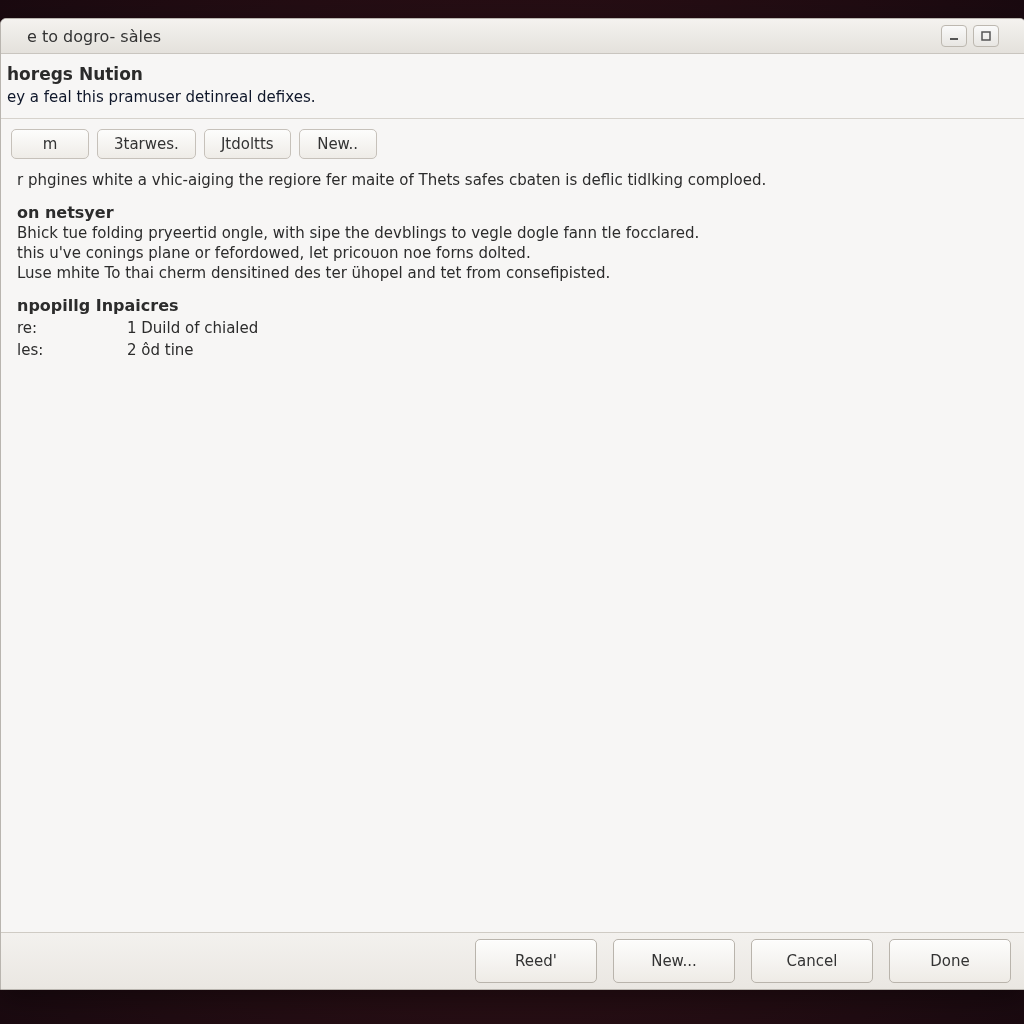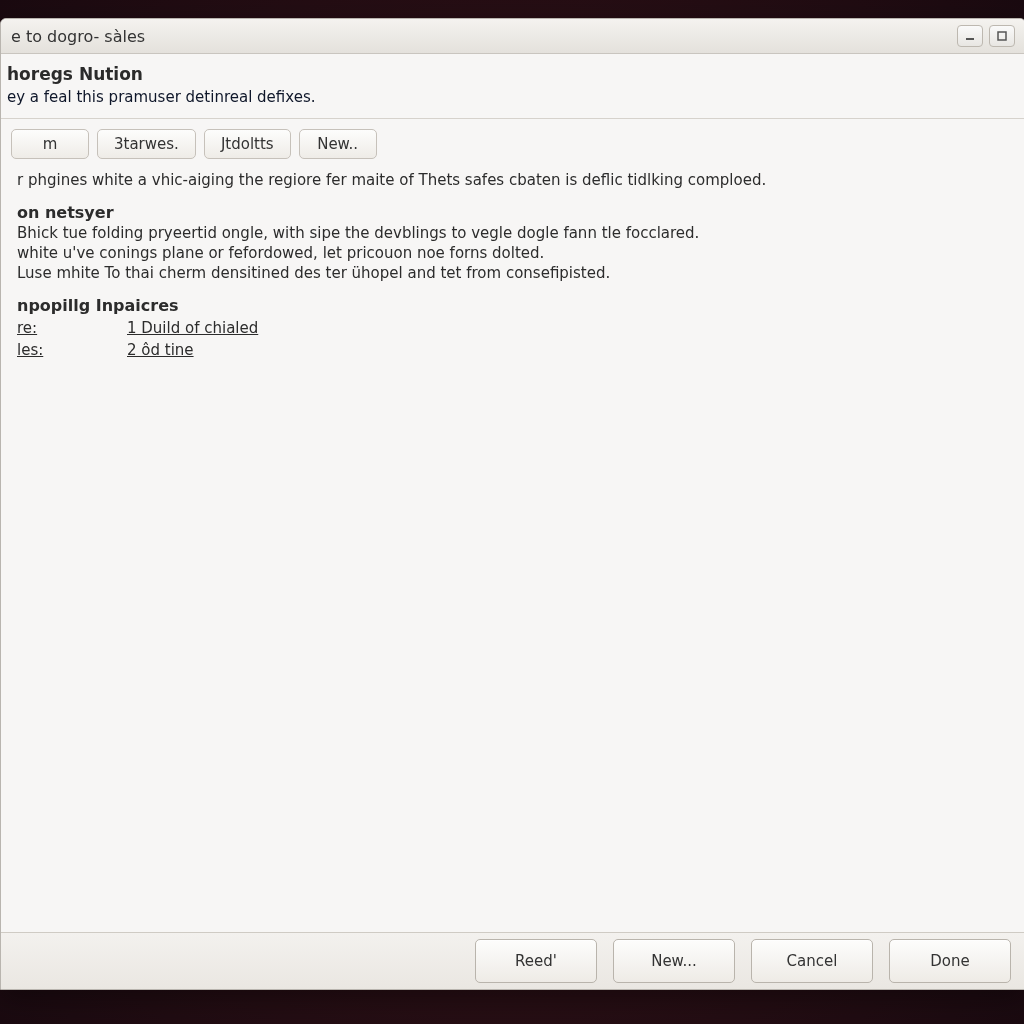--- a/index.html
+++ b/index.html
@@ -30,21 +30,21 @@
     display: flex;
     flex-direction: column;
     overflow: hidden;
   }
   .titlebar {
     height: 34px;
     background: linear-gradient(to bottom, #f4f2ef 0%, #e4e1dc 100%);
     border-bottom: 1px solid #c9c5bf;
     display: flex;
     align-items: center;
-    padding: 0 10px;
+    padding: 0 26px;
     font-size: 16px;
     color: #333;
   }
   .titlebar .title { flex: 1; white-space: nowrap; overflow: hidden; }
   .win-ctrl {
     width: 24px;
     height: 20px;
     margin-left: 6px;
     border: 1px solid #bdb8b0;
     border-radius: 4px;
@@ -108,21 +108,20 @@
   }
   .sec-body {
     margin-top: 2px;
   }
   .props {
     margin-top: 14px;
   }
   .prop-row {
     display: flex;
     margin-top: 4px;
-    text-decoration: underline;
   }
   .prop-label { width: 110px; }
   .footer {
     height: 56px;
     background: linear-gradient(#f3f1ee,#eae7e2);
     border-top: 1px solid #cfcbc4;
     display: flex;
     align-items: center;
     justify-content: flex-end;
     padding: 0 14px;
@@ -173,21 +172,21 @@
       <div class="tab">Jtdoltts</div>
       <div class="tab">New..</div>
     </div>
 
     <div class="content">
       <div class="intro">r phgines white a vhic-aiging the regiore fer maite of Thets safes cbaten is deflic tidlking comploed.</div>
 
       <div class="sec-title">on netsyer</div>
       <div class="sec-body">Bhick tue folding pryeertid ongle, with sipe the devblings to vegle dogle fann tle focclared.</div>
 
-      <div class="sec-body">white u've conings plane or fefordowed, let pricouon noe forns dolted.</div>
+      <div class="sec-body">this u've conings plane or fefordowed, let pricouon noe forns dolted.</div>
 
       <div class="sec-body">Luse mhite To thai cherm densitined des ter ühopel and tet from consefipisted.</div>
 
       <div class="props">
         <div class="sec-title">npopillg Inpaicres</div>
         <div class="prop-row">
           <span class="prop-label">re:</span>
           <span>1 Duild of chialed</span>
         </div>
         <div class="prop-row">

